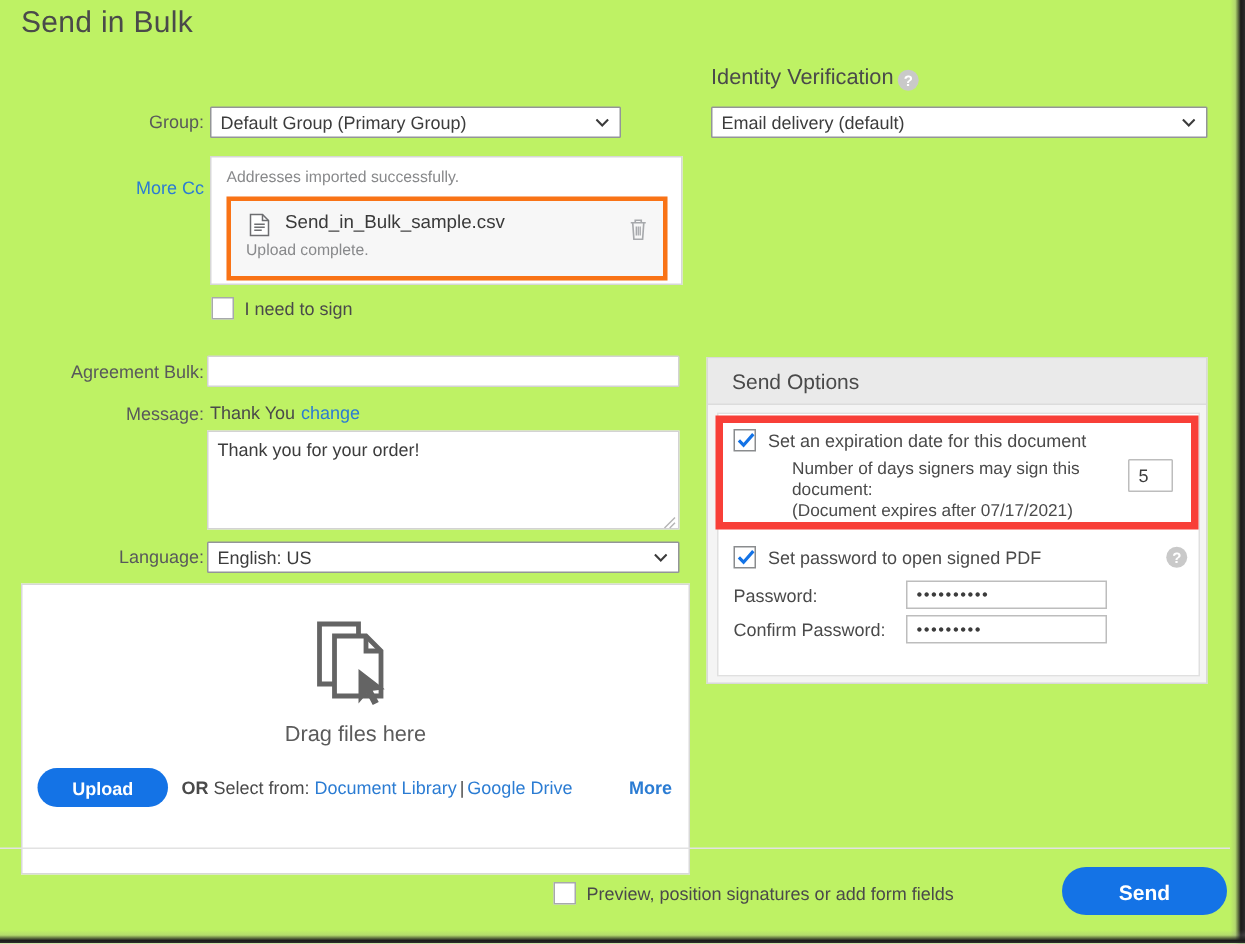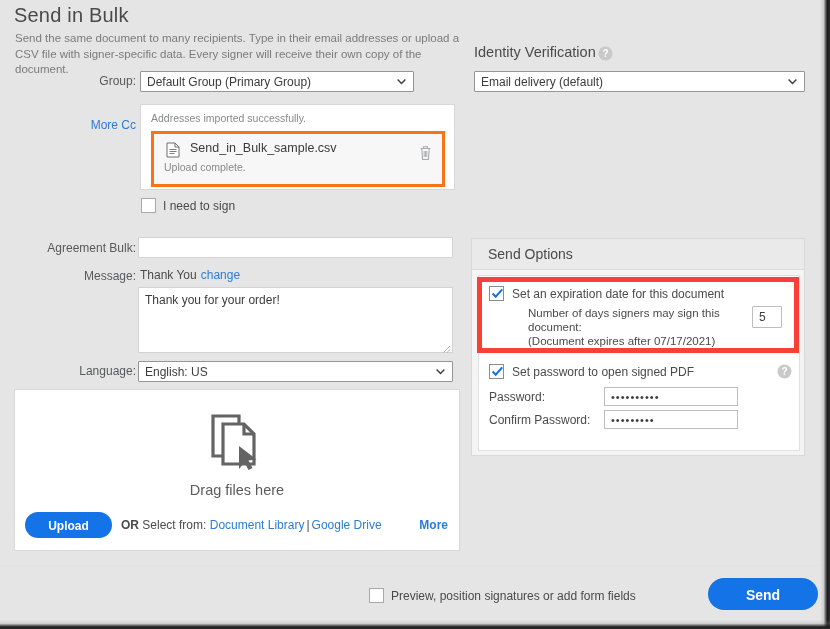--- a/index.html
+++ b/index.html
@@ -8,21 +8,21 @@
     background: #ffffff;
   }
   body {
     font-family: "Liberation Sans", sans-serif;
     -webkit-font-smoothing: antialiased;
   }
   .screen {
     position: relative;
     width: 830px;
     height: 629px;
-    background: #e5e5e5;
+    background: #bef264;
     overflow: hidden;
     box-sizing: border-box;
   }
   
   .edge-right {
     position: absolute;
     top: 0; right: 0;
     width: 10px; height: 629px;
     background: linear-gradient(to right, rgba(255,255,255,0) 0%, rgba(140,140,140,0.25) 35%, #1b1b1b 72%, #2c2c2c 100%);
   }
@@ -212,21 +212,21 @@
     position: absolute;
     left: 440px; top: 340px;
     width: 11px; height: 11px;
     pointer-events: none;
   }
 
   
   .dropzone {
     position: absolute;
     left: 14px; top: 389px;
-    width: 446px; height: 162px;
+    width: 446px; height: 194px;
     box-sizing: border-box;
     border: 1px solid #d8d8d8;
     background: #ffffff;
   }
   .drop-doc-icon {
     position: absolute;
     left: 50%; top: 20px;
     margin-left: -32px;
     width: 64px; height: 64px;
   }
@@ -396,21 +396,20 @@
     border: none;
     font-family: "Liberation Sans", sans-serif;
   }
 </style>
 </head>
 <body>
 
 <div class="screen">
 
   <div class="page-title">Send in Bulk</div>
-  <div class="page-desc">Send the same document to many recipients. Type in their email addresses or upload a CSV file with signer-specific data. Every signer will receive their own copy of the document.</div>
 
   <div class="form-label lbl-group">Group:</div>
   <div class="select-box" id="group-select">
     <span>Default Group (Primary Group)</span>
     <span class="chev">
       <svg width="9" height="6" viewBox="0 0 9 6">
           <path d="M0.6 0.6 L4.5 4.6 L8.4 0.6" fill="none" stroke="#3c3c3c" stroke-width="1.4"></path>
         </svg>
     </span>
   </div>

